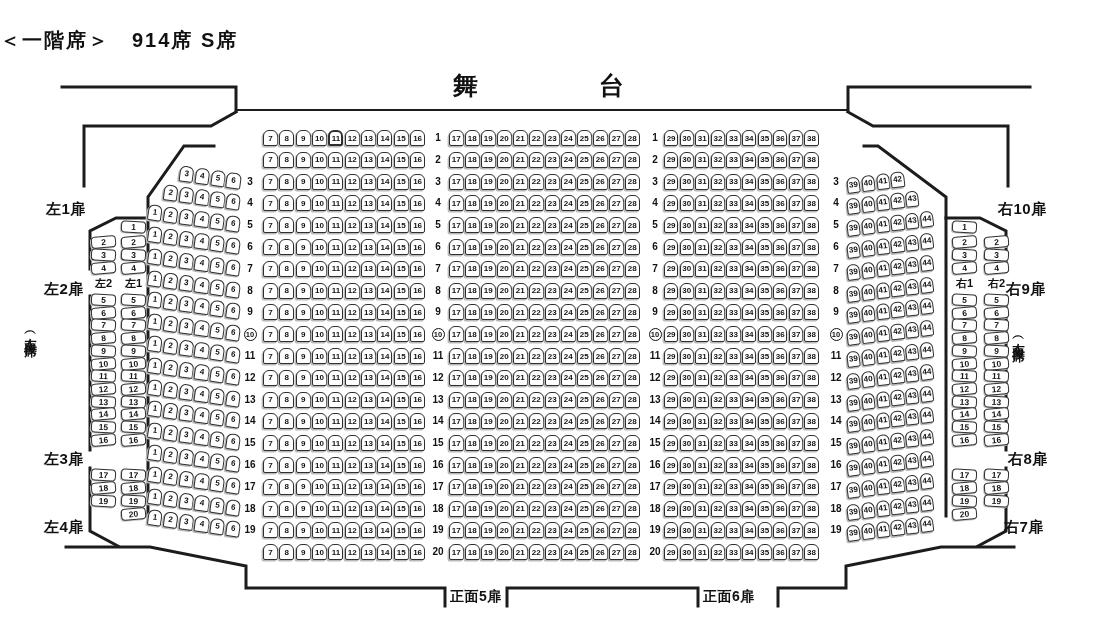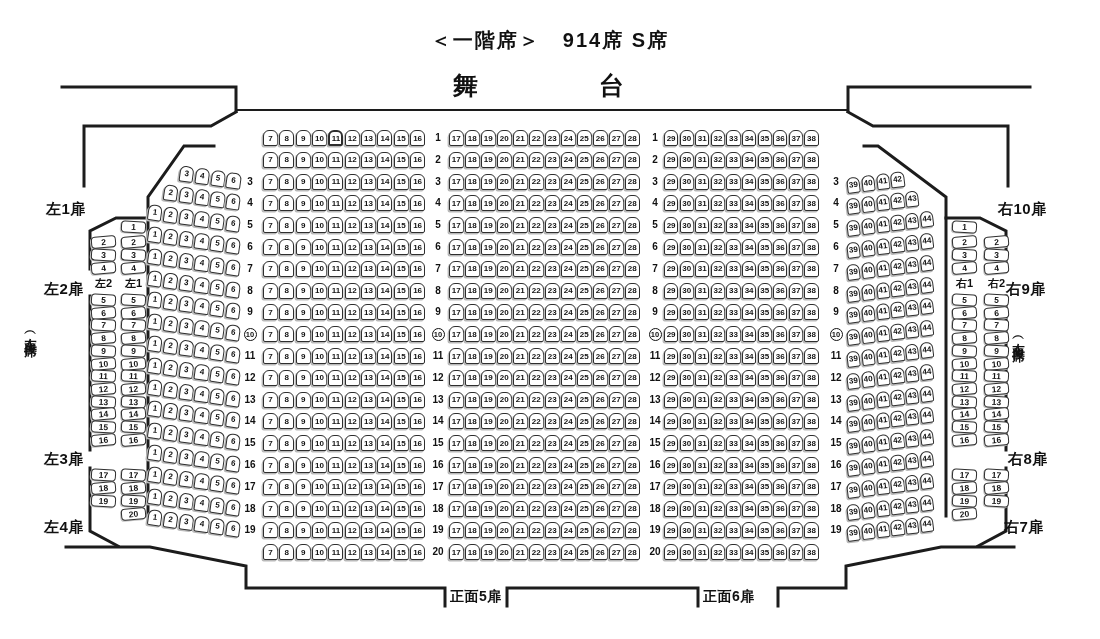--- a/index.html
+++ b/index.html
@@ -1,19 +1,19 @@
 <!DOCTYPE html>
 <html><head>
 <meta charset="utf-8">
 <style>
   html,body{margin:0;padding:0;background:#fff;}
   .canvas{position:relative;width:1100px;height:639px;background:#fff;overflow:hidden;
           font-family:"Liberation Sans","DejaVu Sans",sans-serif;color:#111;}
   .walls{position:absolute;left:0;top:0;}
-  .title{position:absolute;top:27px;left:0;width:100%;text-align:center;
+  .title{position:absolute;top:27px;left:0;width:100%;
          font-size:20px;font-weight:bold;letter-spacing:2px;}
   .stage-char{position:absolute;top:69px;font-size:25px;font-weight:bold;}
   .stage-char.l{left:453px;} .stage-char.r{left:599px;}
   .door{position:absolute;font-size:15px;font-weight:bold;white-space:nowrap;letter-spacing:0.5px;}
   .door.front{font-size:14px;}
   .vert{position:absolute;writing-mode:vertical-rl;font-size:12.5px;font-weight:bold;
         letter-spacing:2px;line-height:1;}
   .seat{position:absolute;box-sizing:border-box;background:#fff;border:1px solid #2e2e2e;
         border-radius:6px 6px 2px 2px;box-shadow:-1.4px 1.4px 0 #b9b9b9;
         display:flex;align-items:center;justify-content:center;

